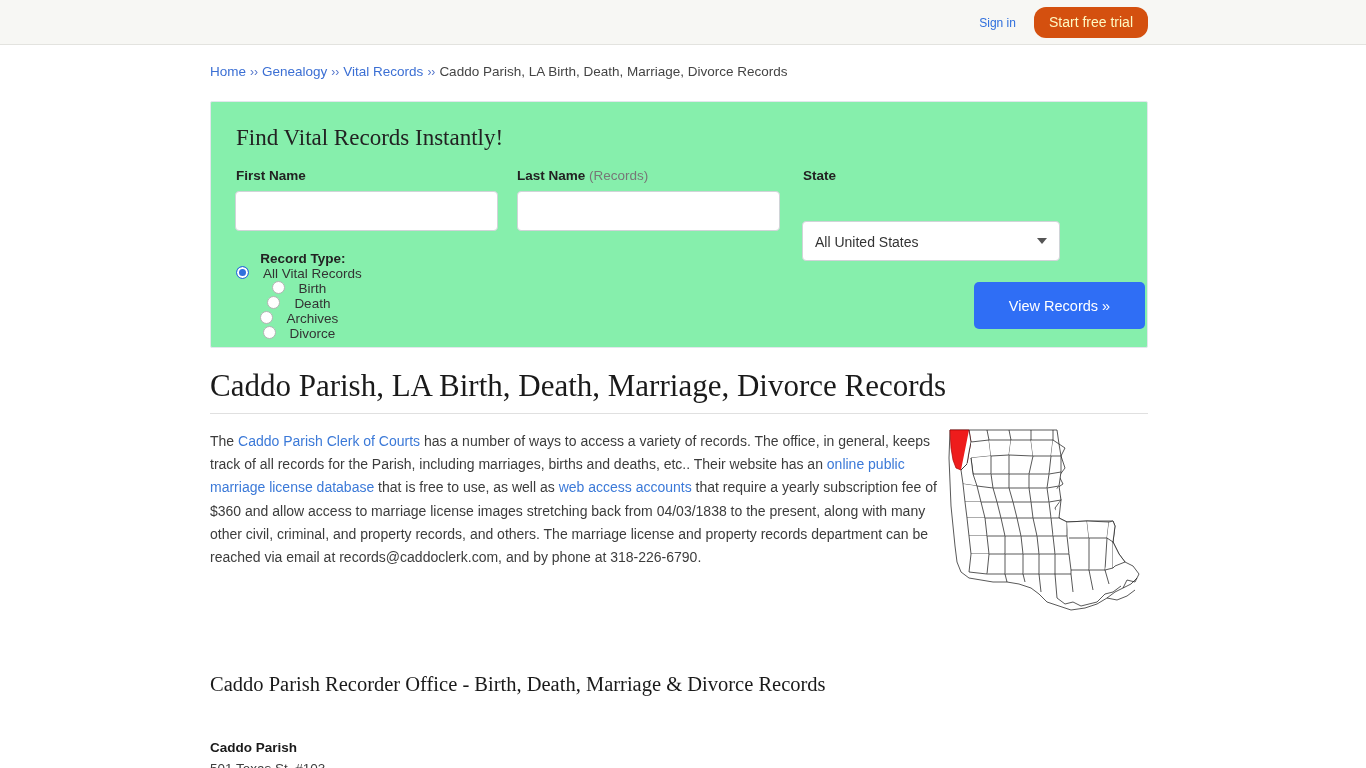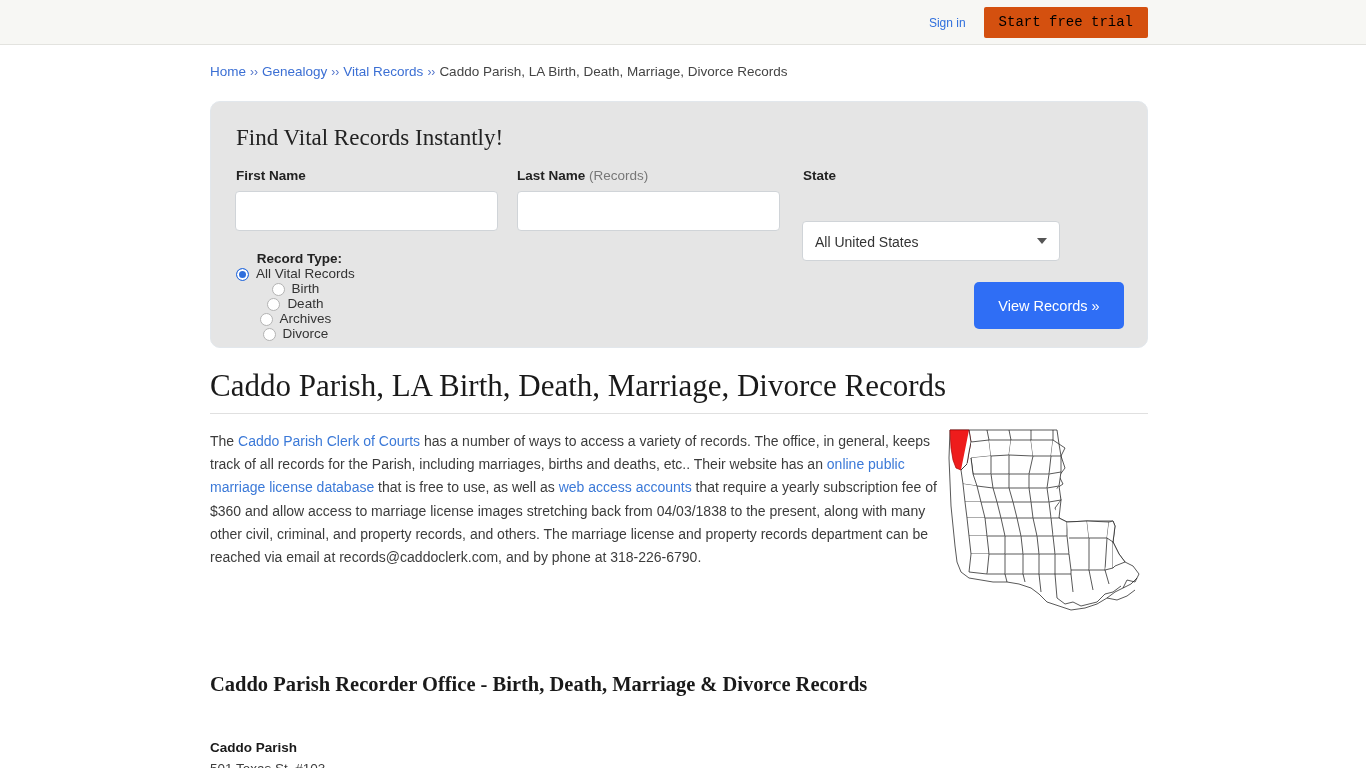--- a/index.html
+++ b/index.html
@@ -56,25 +56,25 @@
     gap: 18px;
   }
   .signin {
     font-size: 12px;
     color: #2f6fdd;
     text-decoration: none;
     cursor: pointer;
   }
   .trial-btn {
     background: #d4500f;
-    color: #000000;
+    color: #fef9c3;
     border: none;
-    border-radius: 2px;
+    border-radius: 12px;
     font-size: 14px;
-    font-family: Liberation Mono, monospace;
+    font-family: Liberation Sans, sans-serif;
     padding: 8px 15px 9px 15px;
     cursor: pointer;
     line-height: 1;
   }
 
   
   .breadcrumb {
     position: absolute;
     left: 210px; top: 64px;
     font-size: 13.5px;
@@ -91,23 +91,23 @@
     margin: 0 4px;
     font-size: 12px;
   }
   .bc-current { color: #444; }
 
   
   .search-panel {
     position: absolute;
     left: 210px; top: 101px;
     width: 938px; height: 247px;
-    background: #e5e5e5;
+    background: #86efac;
     border: 1px solid #e2e7ec;
-    border-radius: 10px;
+    border-radius: 2px;
   }
   .panel-title {
     position: absolute;
     left: 25px; top: 23px;
     font-family: "Liberation Serif", serif;
     font-size: 23px;
     color: #222222;
   }
   .field-label {
     position: absolute;
@@ -173,44 +173,45 @@
     font-size: 13.5px;
     color: #222;
     flex-direction: column;
   }
   .rt-caption {
     font-weight: bold;
     margin-right: 12px;
   }
   .rt-opt {
     display: flex;
-    align-items: flex-end;
+    align-items: flex-start;
     margin-right: 20px;
     cursor: pointer;
+    gap: 7px;
   }
   .radio {
     width: 13px; height: 13px;
     border-radius: 50%;
     border: 1px solid #b3b3b3;
     background: #fff;
     margin-right: 7px;
     position: relative;
     flex: none;
   }
   .radio.on {
     border: 1px solid #2f6fdd;
     background: #2f6fdd;
     box-shadow: inset 0 0 0 2px #ffffff;
   }
   .rt-label { color: #333333; }
 
   .view-btn {
     position: absolute;
     left: 763px; top: 180px;
-    width: 150px; height: 47px;
+    width: 171px; height: 47px;
     background: #2f6ef5;
     color: #ffffff;
     border: none;
     border-radius: 5px;
     font-size: 14.5px;
     font-family: "Liberation Sans", sans-serif;
     cursor: pointer;
   }
 
   
@@ -255,21 +256,21 @@
     left: 947px; top: 422px;
     width: 202px; height: 192px;
   }
 
   
   .sub-title {
     position: absolute;
     left: 210px; top: 673px;
     font-family: "Liberation Serif", serif;
     font-size: 20.5px;
-    font-weight: bold;
+    font-weight: normal;
     color: #1a1a1a;
     margin: 0;
     white-space: nowrap;
   }
   .addr {
     position: absolute;
     left: 210px; top: 737px;
     font-size: 13.5px;
     line-height: 21px;
     color: #333;

